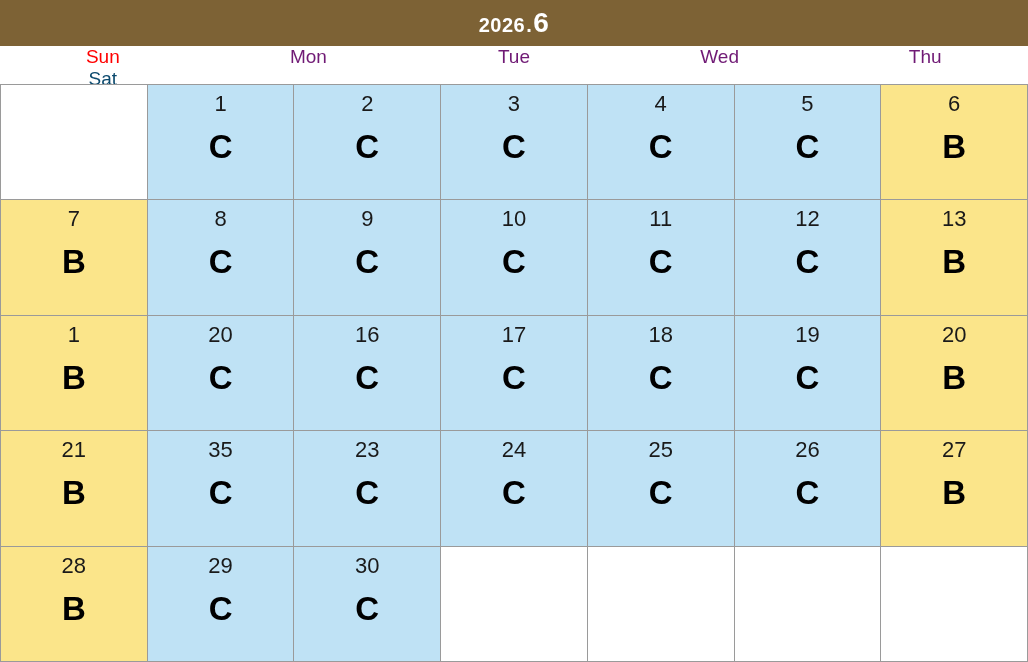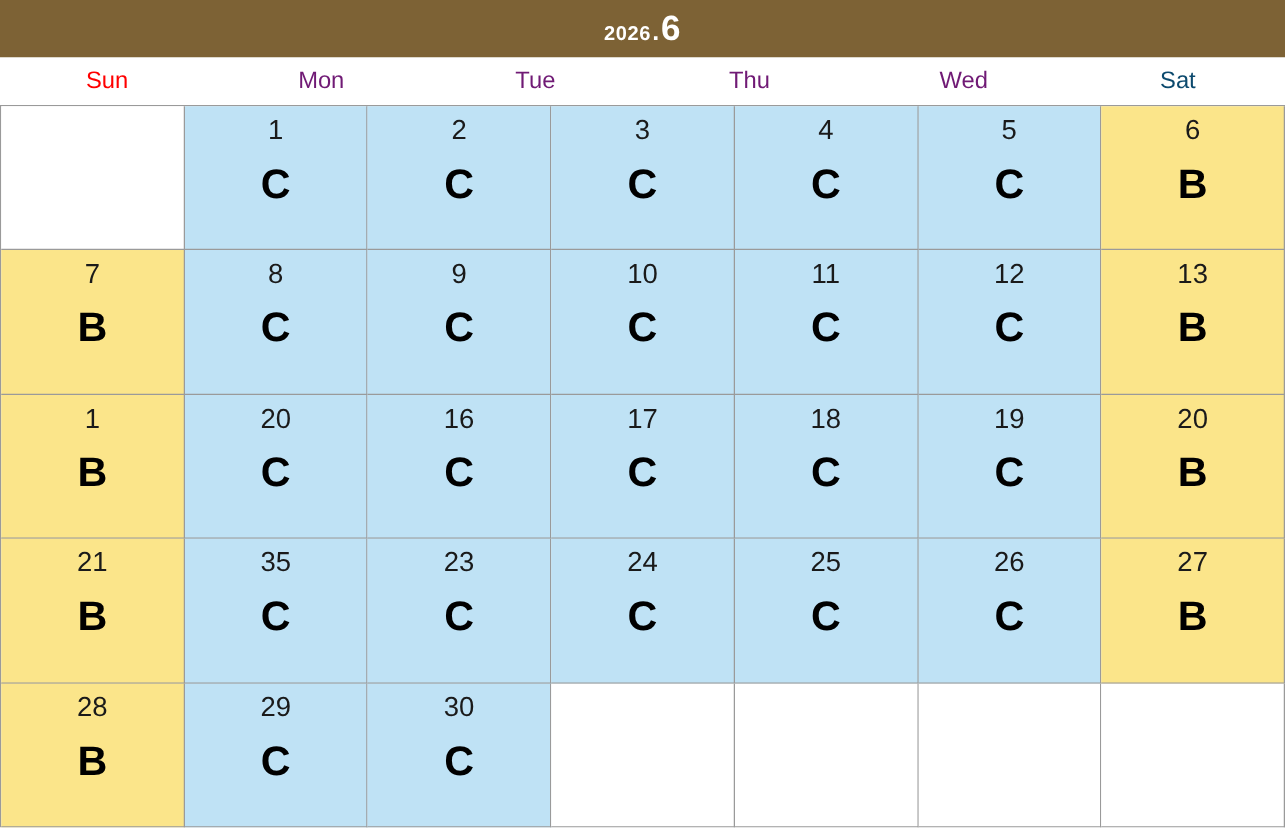--- a/index.html
+++ b/index.html
@@ -30,35 +30,35 @@
     letter-spacing: 0.5px;
   }
   .title-text {
     font-weight: bold;
     font-size: 20px;
     line-height: 1;
     display: flex;
     align-items: baseline;
   }
   .title-year {
-    font-size: 16px;
+    font-size: 20px;
     font-weight: bold;
   }
   .title-dot {
     font-size: 20px;
     font-weight: bold;
     margin: 0 1px;
   }
   .title-month {
     font-size: 28px;
     font-weight: bold;
   }
   .weekdays {
     display: grid;
-    grid-template-columns: repeat(6, 1fr);
+    grid-template-columns: repeat(5, 1fr);
     height: 38px;
     background: #ffffff;
   }
   .weekday {
     display: flex;
     align-items: center;
     justify-content: center;
     font-size: 19px;
     color: #701a75;
   }
@@ -111,22 +111,22 @@
       <span class="title-year">2026</span>
         <span class="title-dot">.</span>
         <span class="title-month">6</span>
     </div>
   </div>
 
   <div class="weekdays">
       <div class="weekday sun">Sun</div>
       <div class="weekday">Mon</div>
       <div class="weekday">Tue</div>
+      <div class="weekday">Wed</div>
       <div class="weekday">Thu</div>
-      <div class="weekday">Wed</div>
       <div class="weekday sat">Sat</div>
     </div>
 
   <div class="grid">
       <div class="cell empty">
         <div class="day-num"></div>
         <div class="day-mark"></div>
       </div>
       <div class="cell blue">
         <div class="day-num">1</div>

